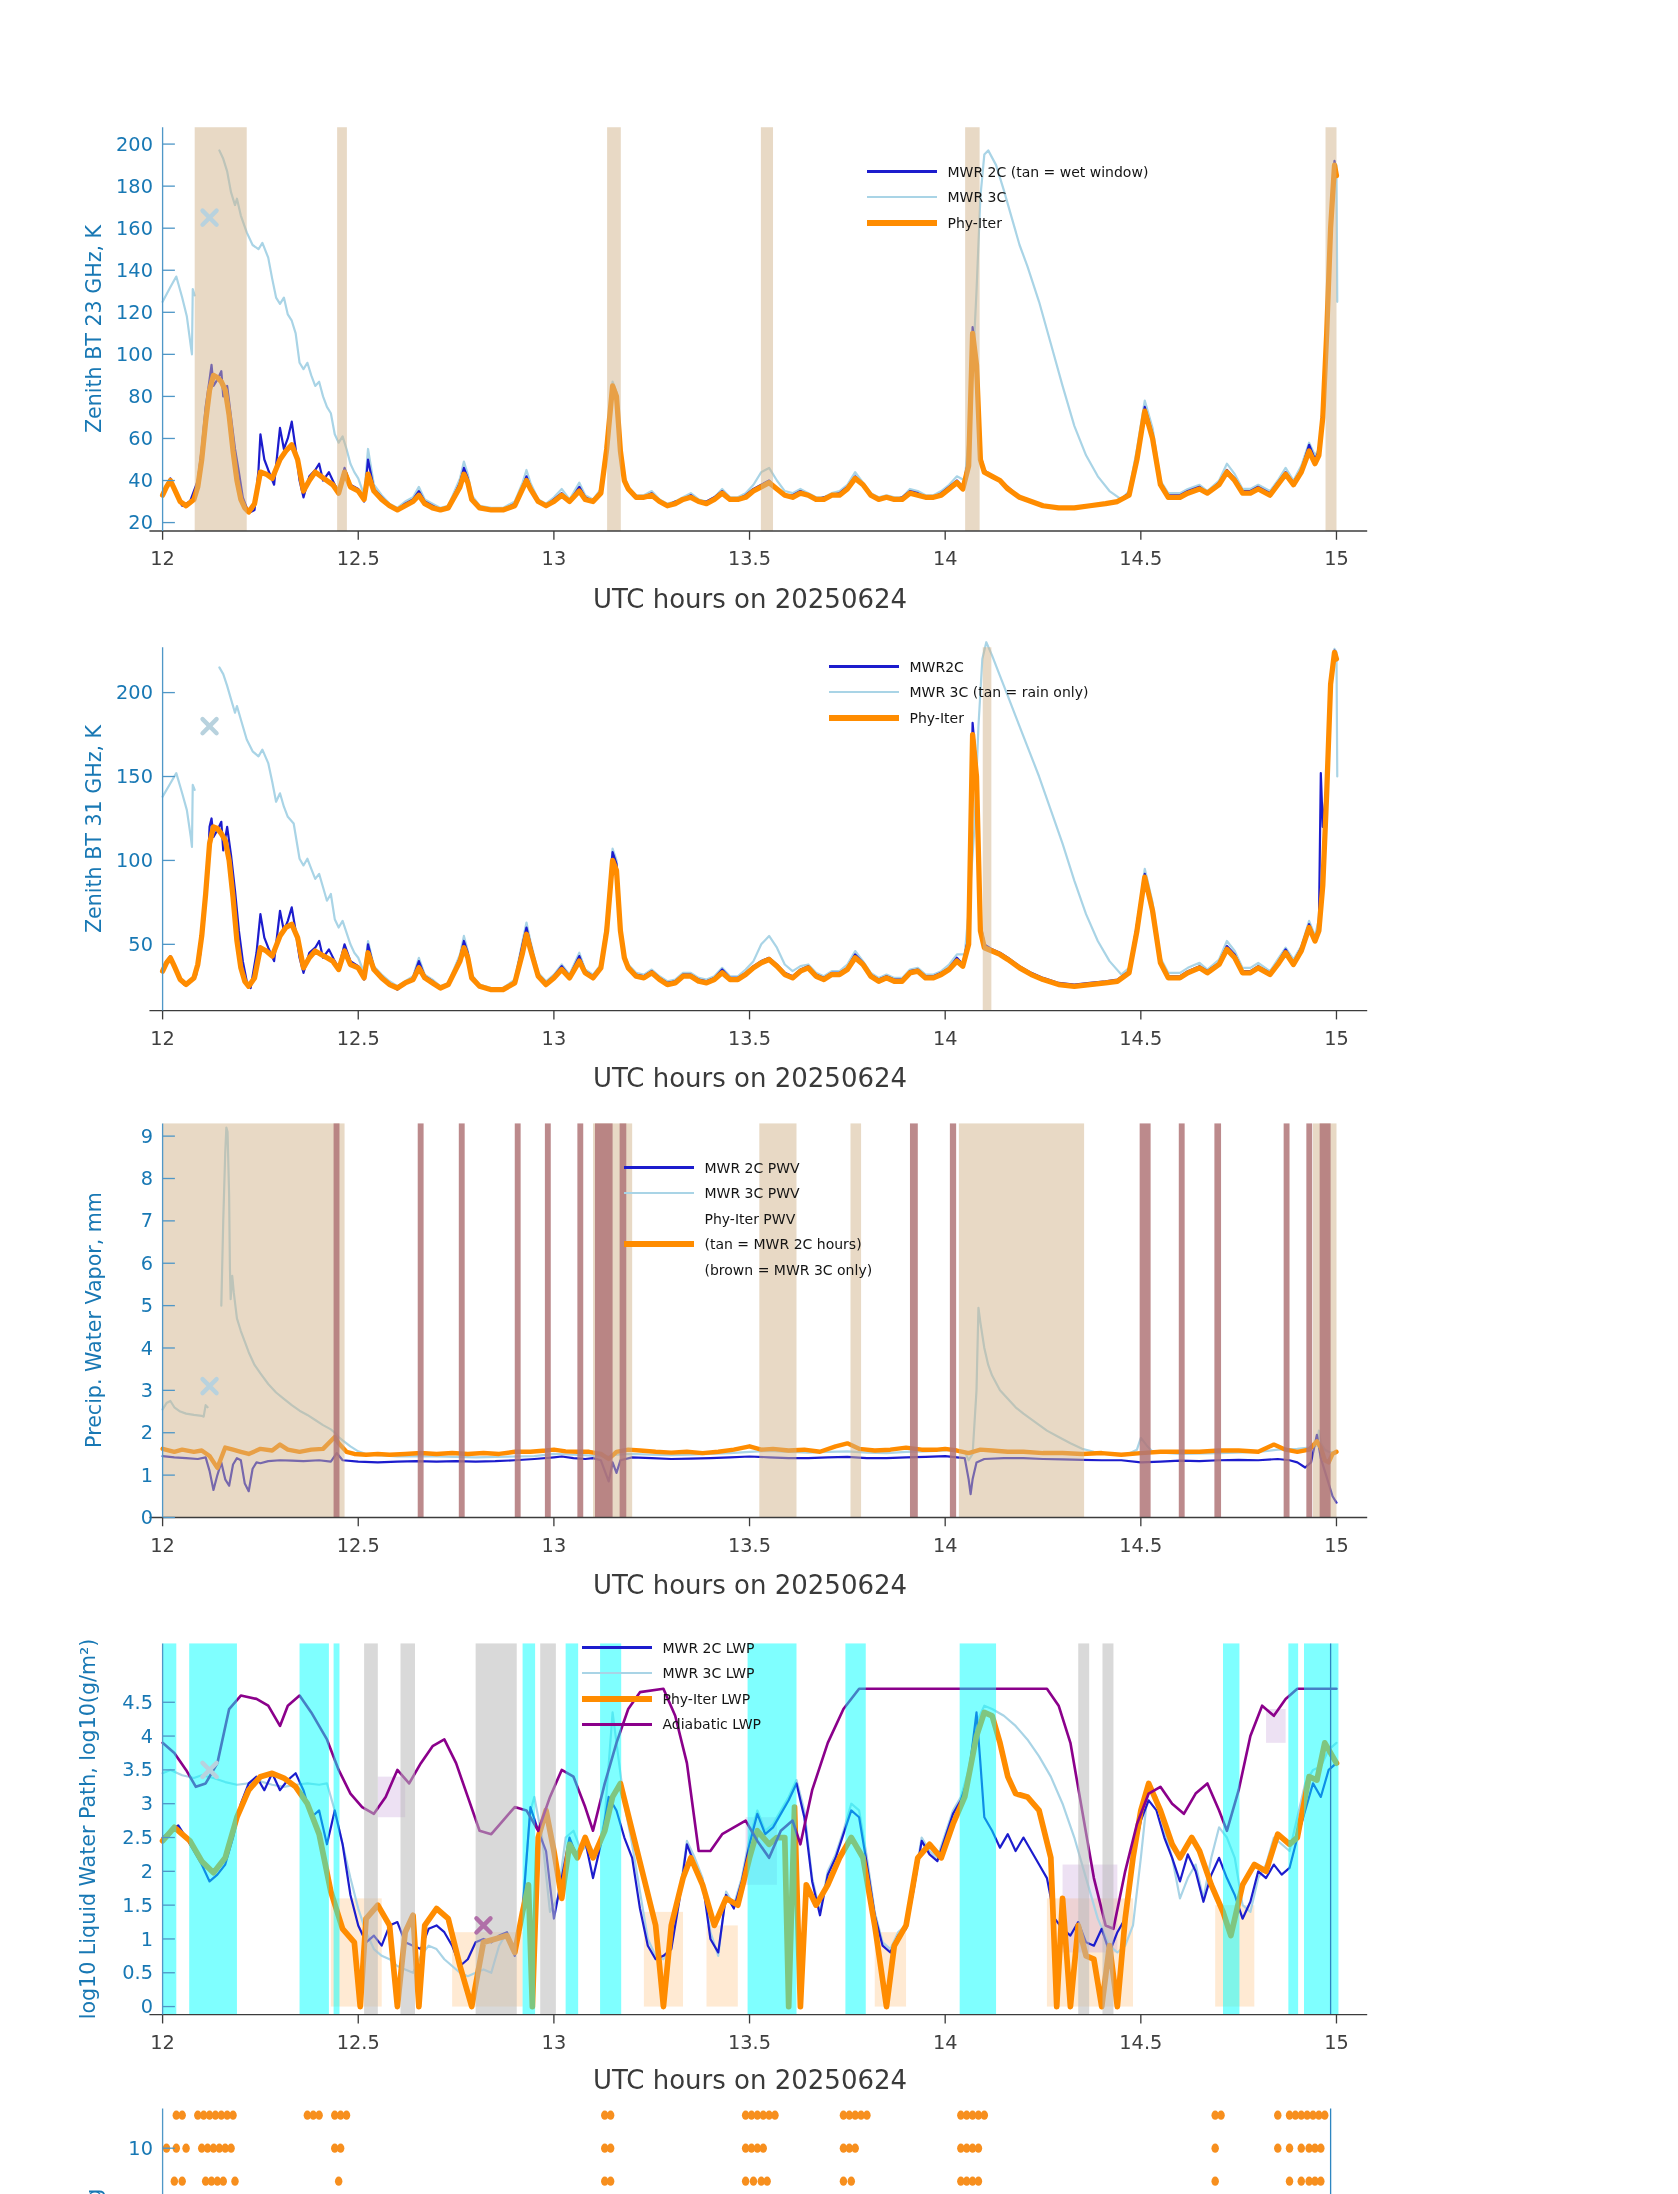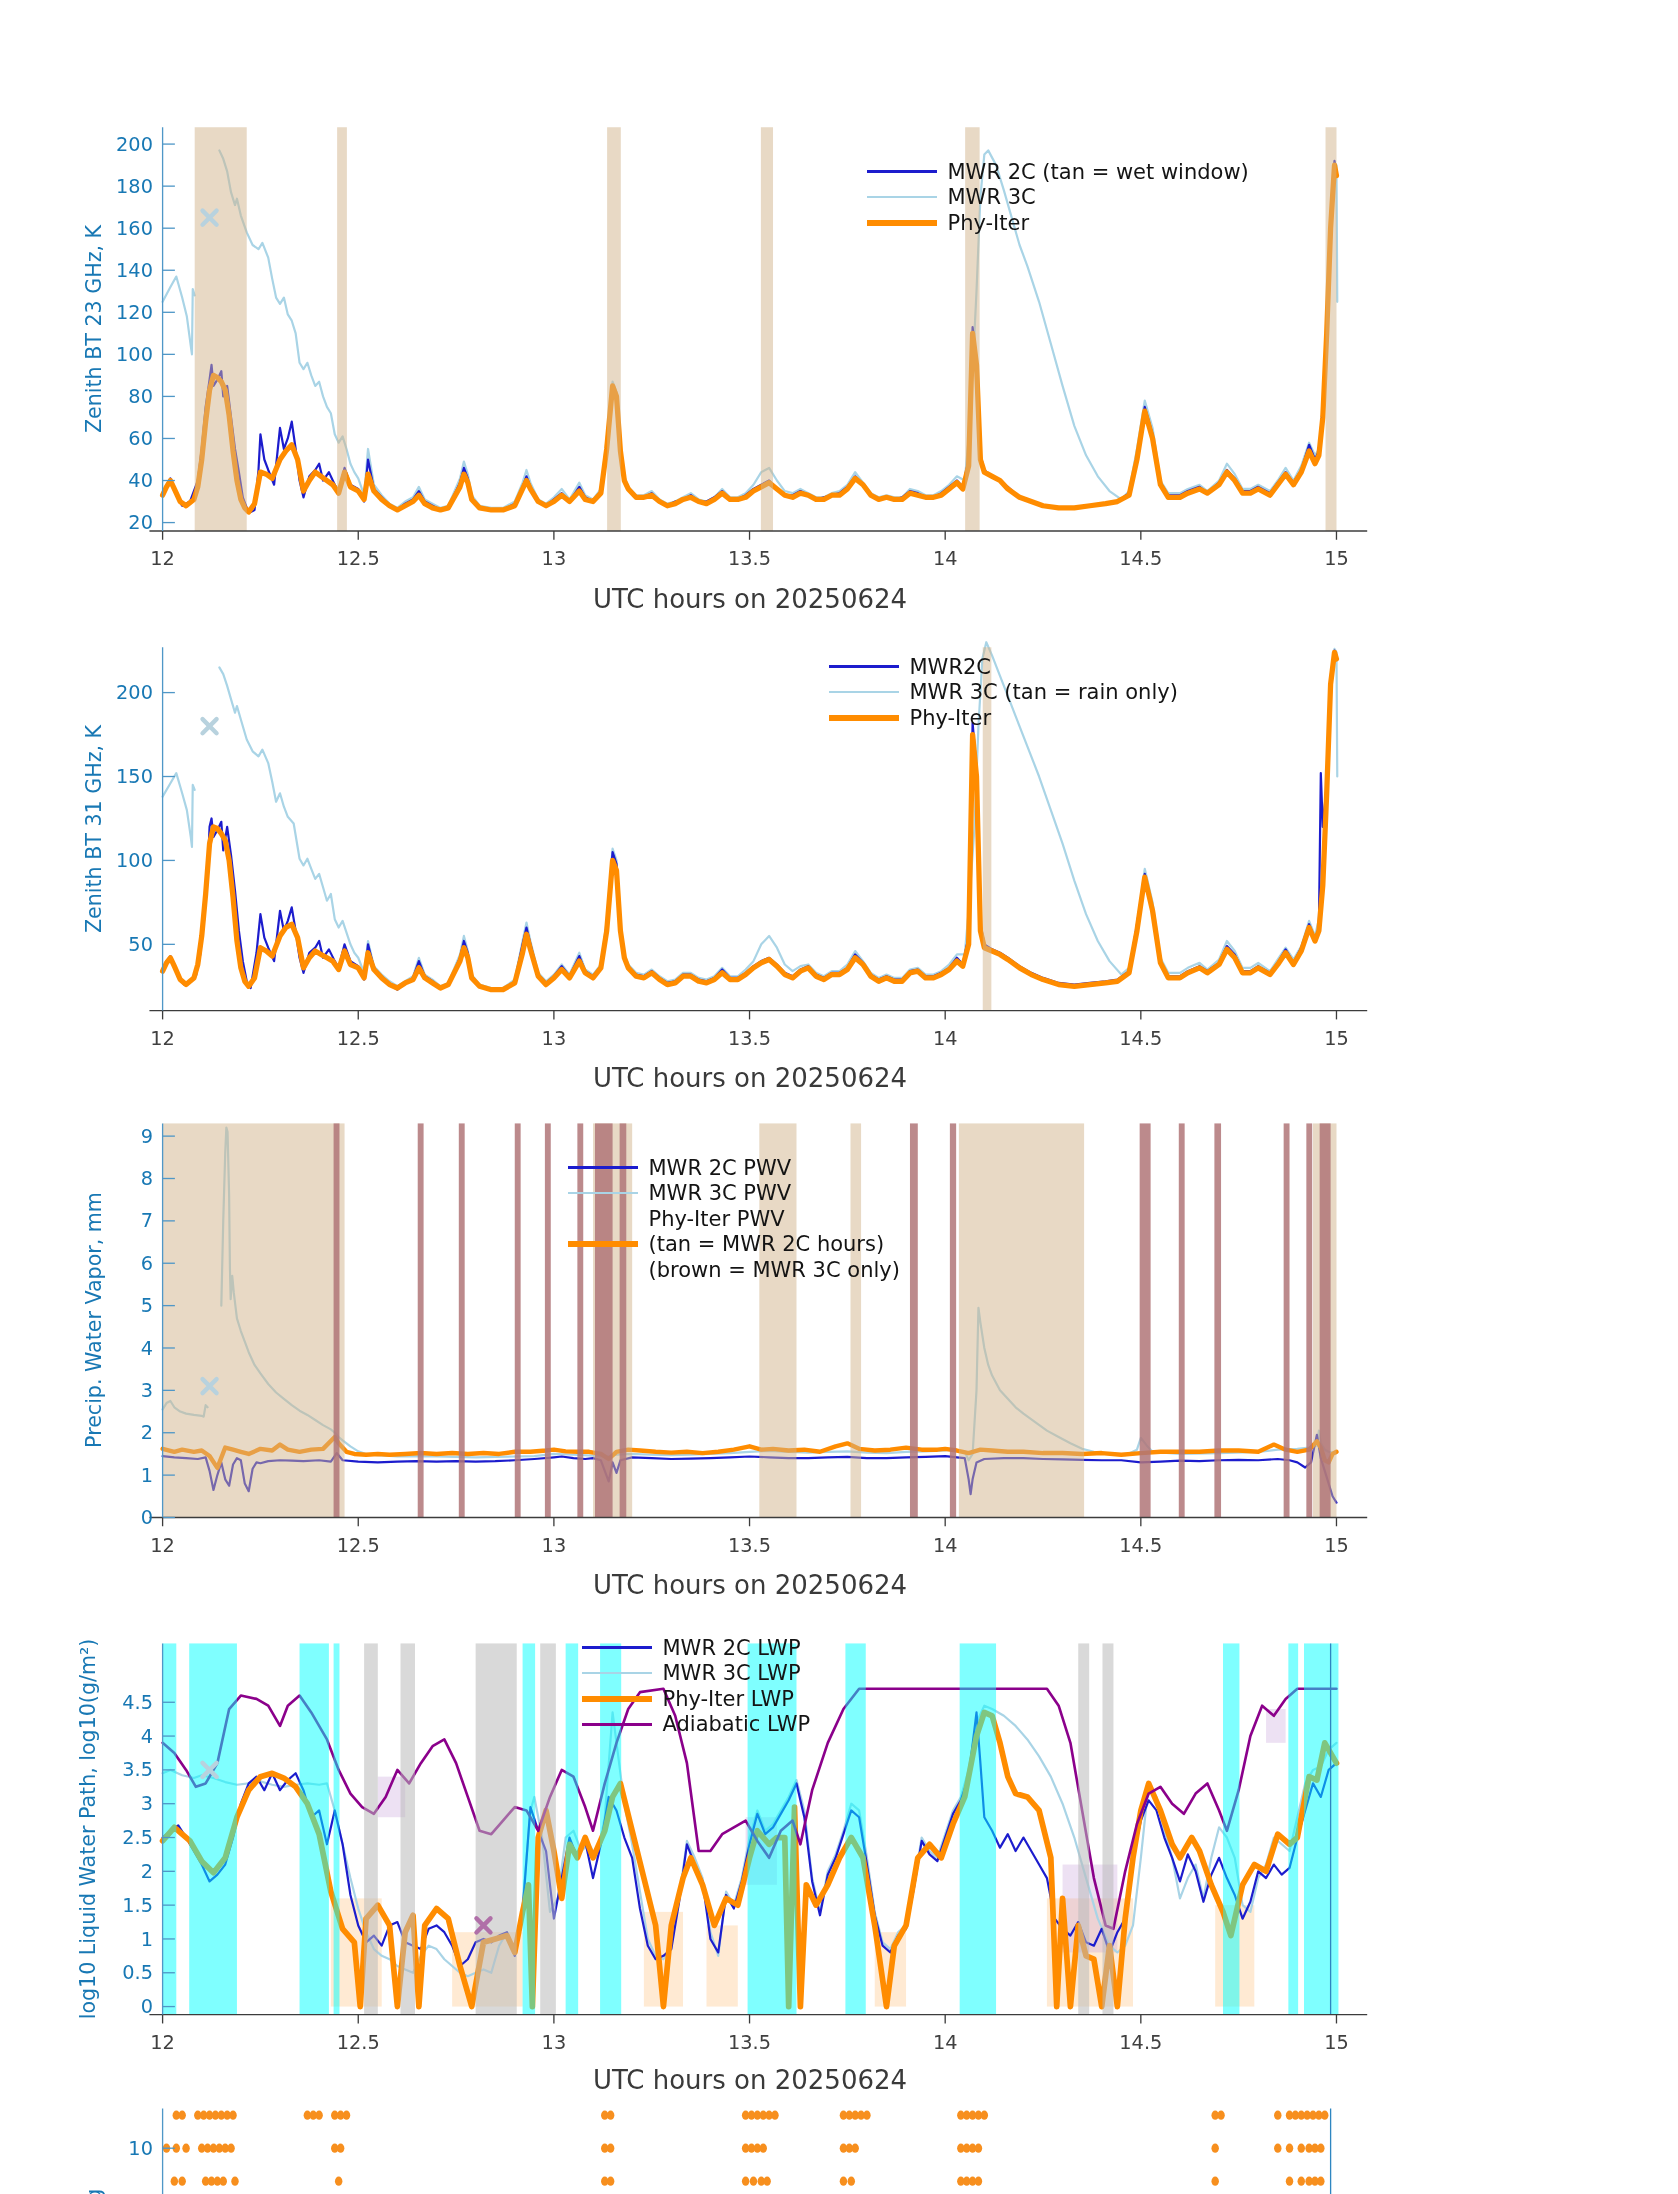--- a/index.html
+++ b/index.html
@@ -3,21 +3,21 @@
 <meta charset="utf-8">
 <style>
   html,body{margin:0;padding:0}
   body{width:1679px;height:2633px;background:#fff;font-family:"DejaVu Sans",sans-serif;position:relative;overflow:hidden}
   svg{position:absolute;left:0;top:0}
   .ylab{position:absolute;color:#1878b4;font-size:20.6px;white-space:nowrap;transform:translate(-50%,-50%) rotate(-90deg)}
   .xlab{position:absolute;color:#3a3a3a;font-size:26px;white-space:nowrap;transform:translateX(-50%)}
   .legend{position:absolute}
   .lrow{display:flex;align-items:center;height:25.5px}
   .key{display:inline-block;width:70px;margin-right:10.5px;border-top:2.6px solid transparent}
-  .lbl{font-size:21px;color:#141414;white-space:nowrap}
+  .lbl{font-size:14px;color:#141414;white-space:nowrap}
 </style>
 </head>
 <body>
 
 <svg id="plots" width="1679" height="2633" viewBox="0 0 3825 6000">
     <g>
       <path d="M370.0,687.7L387.8,654.2L401.2,630.2L414.6,678.1L425.3,721.3L434.2,788.3L436.9,807.5L438.7,659.0L443.1,673.3M499.3,342.7L508.2,361.9L517.1,390.6L526.0,438.5L535.0,467.3L539.4,452.9L548.3,491.3L561.7,529.6L575.1,558.3L588.5,567.9L597.4,553.5L610.7,587.1L619.7,635.0L628.6,678.1L637.5,692.5L646.4,678.1L655.3,716.5L664.3,730.8L673.2,759.6L682.1,826.7L691.0,841.0L699.9,826.7L708.8,855.4L717.8,879.4L726.7,869.8L735.6,903.3L744.5,927.3L753.4,941.7L762.3,989.6L771.2,1008.8L780.2,994.4L789.1,1023.1L798.0,1056.7L806.9,1075.8L815.8,1090.2L829.2,1128.5L838.1,1023.1L851.5,1104.6L869.3,1128.5L887.2,1147.7L905.0,1157.3L922.8,1142.9L940.7,1133.3L954.0,1109.4L967.4,1138.1L985.2,1147.7L1003.1,1157.3L1020.9,1152.5L1047.7,1090.2L1056.6,1051.9L1065.5,1080.6L1074.4,1128.5L1092.3,1152.5L1119.0,1157.3L1145.7,1157.3L1172.5,1142.9L1190.3,1099.8L1199.2,1071.0L1208.2,1099.8L1226.0,1138.1L1243.8,1147.7L1261.7,1133.3L1279.5,1114.2L1297.3,1138.1L1319.6,1099.8L1333.0,1128.5L1350.8,1138.1L1368.7,1114.2L1382.0,999.2L1395.4,869.8L1404.3,893.8L1413.3,1013.5L1422.2,1085.4L1431.1,1109.4L1448.9,1128.5L1466.8,1128.5L1484.6,1119.0L1502.4,1138.1L1520.2,1147.7L1538.1,1142.9L1555.9,1133.3L1573.7,1123.8L1591.6,1138.1L1609.4,1142.9L1627.3,1133.3L1645.1,1114.2L1662.9,1133.3L1680.8,1133.3L1698.6,1123.8L1716.4,1104.6L1734.2,1075.8L1752.1,1066.3L1769.9,1095.0L1787.8,1119.0L1805.6,1123.8L1823.4,1114.2L1841.3,1123.8L1859.1,1133.3L1876.9,1133.3L1894.8,1123.8L1912.6,1119.0L1930.4,1104.6L1948.2,1075.8L1966.1,1099.8L1983.9,1123.8L2001.8,1133.3L2019.6,1128.5L2037.4,1133.3L2055.3,1133.3L2073.1,1114.2L2090.9,1119.0L2108.7,1128.5L2126.6,1128.5L2144.4,1119.0L2162.3,1104.6L2180.1,1085.4L2197.9,1095.0L2206.8,999.2L2215.8,845.8L2224.7,663.8L2233.6,448.1L2242.5,352.3L2251.4,342.7L2269.3,376.3L2287.1,433.8L2304.9,496.0L2322.8,558.3L2340.6,606.3L2367.3,687.7L2394.1,783.5L2420.8,879.4L2447.6,970.4L2474.3,1037.5L2501.1,1085.4L2527.8,1119.0L2554.6,1138.1L2572.4,1119.0L2590.3,1023.1L2608.1,912.9L2625.9,975.2L2643.8,1095.0L2661.6,1123.8L2688.3,1123.8L2706.2,1114.2L2732.9,1104.6L2750.8,1119.0L2777.5,1095.0L2795.3,1056.7L2813.2,1080.6L2831.0,1114.2L2848.8,1114.2L2866.7,1104.6L2893.4,1119.0L2911.2,1095.0L2929.1,1066.3L2946.9,1095.0L2964.8,1061.5L2982.6,1008.8L2996.0,1037.5L3004.9,1023.1L3013.8,941.7L3022.7,750.0L3031.6,510.4L3040.5,371.5L3045.0,376.3L3046.8,687.7" fill="none" stroke="#a9d4e6" stroke-width="5" stroke-linejoin="round" stroke-linecap="round"></path>
       <path d="M370.0,1128.5L378.9,1104.6L387.8,1090.2L396.7,1109.4L405.7,1138.1L414.6,1152.5L432.4,1142.9L450.2,1095.0L459.2,1023.1L468.1,927.3L477.0,865.0L481.5,831.5L485.9,879.4L494.8,865.0L503.8,845.8L508.2,903.3L517.1,879.4L526.0,951.3L535.0,1023.1L543.9,1075.8L552.8,1133.3L561.7,1157.3L570.6,1166.9L579.5,1162.1L588.5,1071.0L592.9,989.6L601.8,1047.1L610.7,1071.0L624.1,1104.6L637.5,975.2L646.4,1023.1L655.3,999.2L664.3,960.8L673.2,1023.1L682.1,1095.0L691.0,1133.3L704.4,1085.4L717.8,1071.0L726.7,1056.7L735.6,1095.0L749.0,1075.8L762.3,1104.6L771.2,1119.0L784.6,1066.3L798.0,1104.6L815.8,1114.2L829.2,1142.9L838.1,1047.1L851.5,1114.2L869.3,1133.3L887.2,1152.5L905.0,1162.1L922.8,1147.7L940.7,1138.1L954.0,1119.0L967.4,1142.9L985.2,1152.5L1003.1,1162.1L1020.9,1157.3L1047.7,1099.8L1056.6,1066.3L1065.5,1090.2L1074.4,1133.3L1092.3,1157.3L1119.0,1162.1L1145.7,1162.1L1172.5,1147.7L1190.3,1109.4L1199.2,1085.4L1208.2,1109.4L1226.0,1142.9L1243.8,1152.5L1261.7,1138.1L1279.5,1123.8L1297.3,1142.9L1319.6,1109.4L1333.0,1133.3L1350.8,1142.9L1368.7,1119.0L1382.0,1013.5L1395.4,889.0L1404.3,912.9L1413.3,1023.1L1422.2,1090.2L1431.1,1114.2L1448.9,1133.3L1466.8,1133.3L1484.6,1123.8L1502.4,1142.9L1520.2,1152.5L1538.1,1142.9L1555.9,1138.1L1573.7,1128.5L1591.6,1142.9L1609.4,1142.9L1627.3,1133.3L1645.1,1119.0L1662.9,1138.1L1680.8,1138.1L1698.6,1128.5L1716.4,1114.2L1734.2,1104.6L1752.1,1095.0L1769.9,1114.2L1787.8,1128.5L1805.6,1128.5L1823.4,1119.0L1841.3,1128.5L1859.1,1138.1L1876.9,1133.3L1894.8,1128.5L1912.6,1123.8L1930.4,1109.4L1948.2,1085.4L1966.1,1104.6L1983.9,1128.5L2001.8,1138.1L2019.6,1133.3L2037.4,1138.1L2055.3,1133.3L2073.1,1119.0L2090.9,1123.8L2108.7,1133.3L2126.6,1133.3L2144.4,1123.8L2162.3,1109.4L2180.1,1095.0L2193.5,1109.4L2206.8,1047.1L2215.8,745.2L2224.7,817.1L2233.6,1037.5L2242.5,1071.0L2260.3,1085.4L2278.2,1095.0L2296.0,1109.4L2322.8,1133.3L2349.5,1142.9L2376.3,1152.5L2411.9,1157.3L2447.6,1157.3L2483.2,1152.5L2518.9,1147.7L2545.7,1142.9L2572.4,1123.8L2590.3,1037.5L2608.1,927.3L2625.9,989.6L2643.8,1099.8L2661.6,1128.5L2688.3,1128.5L2706.2,1119.0L2732.9,1109.4L2750.8,1123.8L2777.5,1099.8L2795.3,1071.0L2813.2,1090.2L2831.0,1119.0L2848.8,1119.0L2866.7,1109.4L2893.4,1123.8L2911.2,1099.8L2929.1,1075.8L2946.9,1099.8L2964.8,1071.0L2982.6,1013.5L2996.0,1047.1L3004.9,1027.9L3013.8,927.3L3022.7,735.6L3031.6,496.0L3040.5,366.7L3045.0,395.4" fill="none" stroke="#1c1ccd" stroke-width="5" stroke-linejoin="round" stroke-linecap="round"></path>
       <path d="M370.0,1128.5L378.9,1109.4L387.8,1095.0L396.7,1114.2L410.1,1142.9L423.5,1152.5L441.3,1138.1L450.2,1109.4L459.2,1047.1L468.1,960.8L477.0,889.0L485.9,855.4L494.8,860.2L503.8,869.8L512.7,889.0L521.6,946.5L530.5,1027.9L539.4,1095.0L548.3,1138.1L557.3,1157.3L566.2,1166.9L579.5,1147.7L592.9,1075.8L606.3,1080.6L619.7,1090.2L637.5,1047.1L650.9,1027.9L664.3,1013.5L677.6,1047.1L691.0,1119.0L704.4,1095.0L717.8,1075.8L731.1,1085.4L744.5,1095.0L757.9,1104.6L771.2,1123.8L784.6,1075.8L798.0,1109.4L815.8,1119.0L829.2,1138.1L838.1,1080.6L851.5,1119.0L869.3,1138.1L887.2,1152.5L905.0,1162.1L922.8,1152.5L940.7,1142.9L954.0,1128.5L967.4,1147.7L985.2,1157.3L1003.1,1162.1L1020.9,1157.3L1047.7,1109.4L1056.6,1080.6L1065.5,1099.8L1074.4,1138.1L1092.3,1157.3L1119.0,1162.1L1145.7,1162.1L1172.5,1152.5L1190.3,1114.2L1199.2,1095.0L1208.2,1114.2L1226.0,1142.9L1243.8,1152.5L1261.7,1142.9L1279.5,1128.5L1297.3,1142.9L1319.6,1119.0L1333.0,1138.1L1350.8,1142.9L1368.7,1123.8L1382.0,1023.1L1395.4,879.4L1404.3,903.3L1413.3,1027.9L1422.2,1095.0L1431.1,1114.2L1448.9,1133.3L1466.8,1133.3L1484.6,1128.5L1502.4,1142.9L1520.2,1152.5L1538.1,1147.7L1555.9,1138.1L1573.7,1133.3L1591.6,1142.9L1609.4,1147.7L1627.3,1138.1L1645.1,1123.8L1662.9,1138.1L1680.8,1138.1L1698.6,1133.3L1716.4,1119.0L1734.2,1109.4L1752.1,1099.8L1769.9,1114.2L1787.8,1128.5L1805.6,1133.3L1823.4,1123.8L1841.3,1128.5L1859.1,1138.1L1876.9,1138.1L1894.8,1128.5L1912.6,1128.5L1930.4,1114.2L1948.2,1090.2L1966.1,1104.6L1983.9,1128.5L2001.8,1138.1L2019.6,1133.3L2037.4,1138.1L2055.3,1138.1L2073.1,1123.8L2090.9,1128.5L2108.7,1133.3L2126.6,1133.3L2144.4,1128.5L2162.3,1114.2L2180.1,1099.8L2193.5,1114.2L2206.8,1061.5L2215.8,759.6L2224.7,831.5L2233.6,1047.1L2242.5,1075.8L2260.3,1085.4L2278.2,1095.0L2296.0,1114.2L2322.8,1133.3L2349.5,1142.9L2376.3,1152.5L2411.9,1157.3L2447.6,1157.3L2483.2,1152.5L2518.9,1147.7L2545.7,1142.9L2572.4,1128.5L2590.3,1047.1L2608.1,936.9L2625.9,999.2L2643.8,1104.6L2661.6,1133.3L2688.3,1133.3L2706.2,1123.8L2732.9,1114.2L2750.8,1123.8L2777.5,1104.6L2795.3,1075.8L2813.2,1095.0L2831.0,1123.8L2848.8,1123.8L2866.7,1114.2L2893.4,1128.5L2911.2,1104.6L2929.1,1080.6L2946.9,1104.6L2964.8,1075.8L2982.6,1027.9L2996.0,1056.7L3004.9,1037.5L3013.8,951.3L3022.7,759.6L3031.6,520.0L3040.5,376.3L3045.0,400.2" fill="none" stroke="#ff8c00" stroke-width="12" stroke-linejoin="round" stroke-linecap="round"></path>
       <rect x="443.11666666666736" y="290" width="118.5916666666659" height="920" fill="rgba(210,180,140,0.5)"></rect>
@@ -547,21 +547,21 @@
   <div class="lrow">
       <span class="key" style="border-top: 2.6px solid rgb(169, 212, 230);"></span>
       <span class="lbl">MWR 3C (tan = rain only)</span>
     </div>
   <div class="lrow">
       <span class="key" style="border-top: 6.1px solid rgb(255, 140, 0);"></span>
       <span class="lbl">Phy-Iter</span>
     </div>
 </div>
 
-<div class="legend" style="left:568px;top:1155px">
+<div class="legend" style="left:624px;top:1155px">
   <div class="lrow">
       <span class="key" style="border-top: 3.5px solid rgb(28, 28, 205);"></span>
       <span class="lbl">MWR 2C PWV</span>
     </div>
   <div class="lrow">
       <span class="key" style="border-top: 2.6px solid rgb(169, 212, 230);"></span>
       <span class="lbl">MWR 3C PWV</span>
     </div>
   <div class="lrow">
       <span class="key" style="visibility: hidden;"></span>

